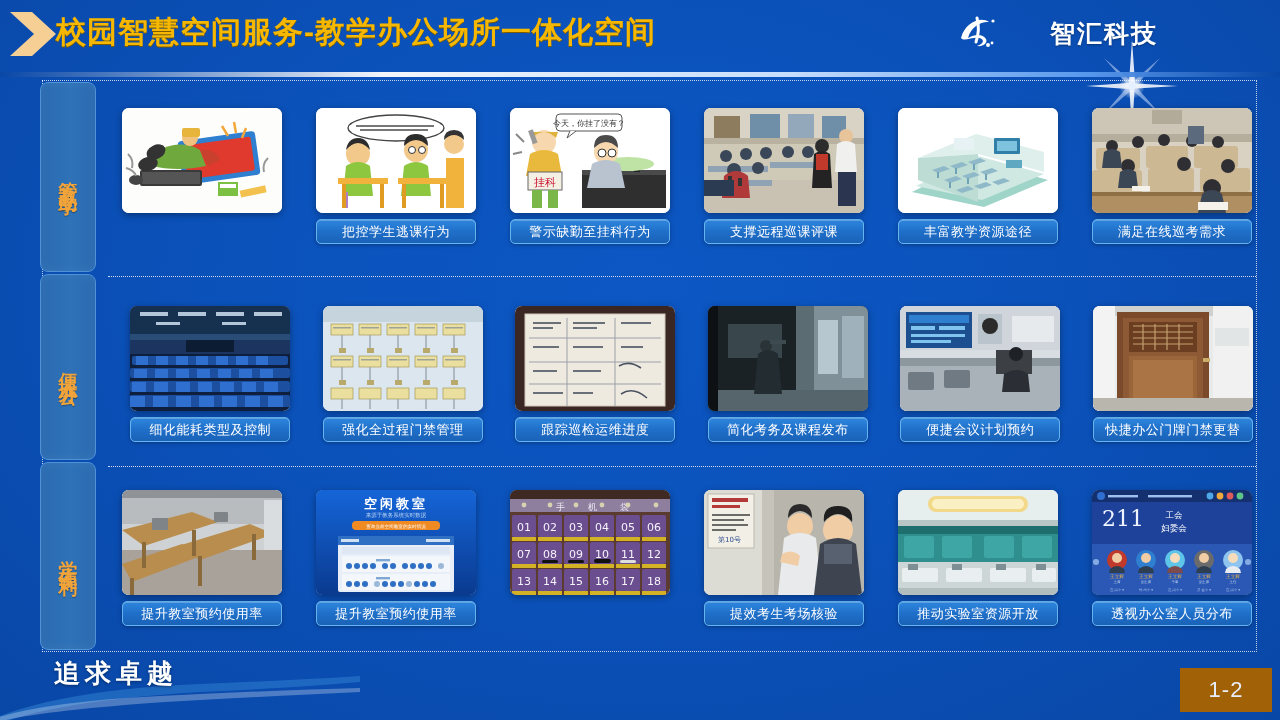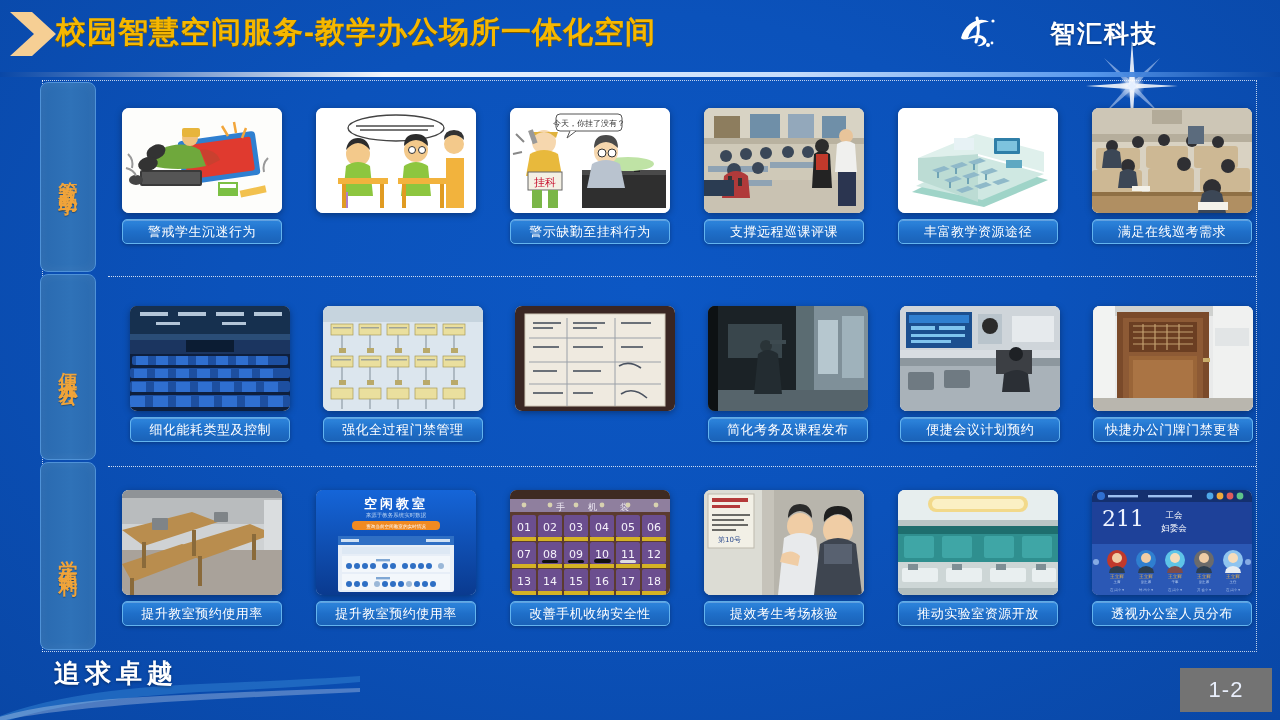--- a/index.html
+++ b/index.html
@@ -143,21 +143,21 @@
     text-shadow: 0 1px 3px rgba(0,0,0,.4);
     font-weight: bold;
   }
   .footer-swoosh {
     position: absolute; left: 0; bottom: 0; width: 360px; height: 70px;
     pointer-events: none; overflow: hidden;
   }
   .page-badge {
     position: absolute; right: 8px; bottom: 8px;
     width: 92px; height: 44px;
-    background: #737373;
+    background: #a16207;
     display: flex; align-items: center; justify-content: center;
     color: #e8eefb; font-size: 22px; letter-spacing: 1px;
   }
 </style>
 </head>
 <body>
 
 <div class="header">
 
   <div class="hdr-arrow">
@@ -235,21 +235,20 @@
         <circle cx="68" cy="30" r="8" fill="#f1c27d"></circle>
         <rect x="60" y="20" width="18" height="9" rx="2" fill="#e7b53c"></rect>
         <path d="M100 18 l6 10 M112 14 l2 11 M124 20 l-4 10" stroke="#f2a63b" stroke-width="2.5" fill="none"></path>
         <rect x="96" y="74" width="20" height="14" fill="#7bc043"></rect>
         <rect x="98" y="76" width="16" height="4" fill="#fff"></rect>
         <rect x="118" y="80" width="26" height="7" fill="#f2c14e" transform="rotate(-12 131 83)"></rect>
         <path d="M6 46 q6 6 4 14 M4 60 q8 2 10 8" stroke="#999" stroke-width="2" fill="none"></path>
         <path d="M146 50 q-6 6 -4 14" stroke="#999" stroke-width="2" fill="none"></path>
       </svg>
     </div>
-    <div class="caption">警戒学生沉迷行为</div>
   </div>
 
   <div class="card">
     <div class="thumb">
       <svg viewBox="0 0 160 105">
         <rect width="160" height="105" fill="#ffffff"></rect>
         <ellipse cx="80" cy="20" rx="48" ry="13" fill="#ffffff" stroke="#444" stroke-width="1.4"></ellipse>
         <g fill="#777">
           <rect x="40" y="17" width="78" height="2"></rect>
             <rect x="44" y="21" width="68" height="2"></rect>
@@ -269,20 +268,21 @@
         <rect x="26" y="76" width="4" height="24" fill="#e09b22"></rect>
           <rect x="64" y="76" width="4" height="24" fill="#e09b22"></rect>
         <rect x="82" y="70" width="50" height="6" fill="#f2b33d"></rect>
         <rect x="86" y="76" width="4" height="24" fill="#e09b22"></rect>
           <rect x="124" y="76" width="4" height="24" fill="#e09b22"></rect>
         <rect x="130" y="50" width="18" height="50" fill="#f2b33d"></rect>
         <circle cx="138" cy="36" r="10" fill="#f3c98b"></circle>
         <path d="M128 32 q10 -10 20 0 q0 -10 -10 -10 q-10 0 -10 10" fill="#333"></path>
       </svg>
     </div>
+    <div class="caption">把控学生逃课行为</div>
   </div>
 
   <div class="card">
     <div class="thumb">
       <svg viewBox="0 0 160 105">
         <rect width="160" height="105" fill="#ffffff"></rect>
         <rect x="46" y="6" width="66" height="17" rx="4" fill="#fff" stroke="#555"></rect>
         <path d="M60 23 l-3 7 l9 -7" fill="#fff" stroke="#555"></path>
         <text x="79" y="18" font-size="8" fill="#333" text-anchor="middle" font-family="DejaVu Sans, sans-serif">今天，你挂了没有？</text>
         <rect x="72" y="64" width="84" height="36" fill="#2f2f2f"></rect>
@@ -582,20 +582,21 @@
           <rect x="106" y="40" width="22" height="2"></rect>
           <rect x="18" y="64" width="24" height="2"></rect>
             <rect x="58" y="64" width="28" height="2"></rect>
           <rect x="18" y="86" width="30" height="2"></rect>
             <rect x="58" y="86" width="20" height="2"></rect>
         </g>
         <path d="M104 60 q10 -6 22 2" stroke="#4a5260" stroke-width="1.6" fill="none"></path>
         <path d="M106 88 q12 -8 26 4" stroke="#4a5260" stroke-width="1.6" fill="none"></path>
       </svg>
     </div>
+    <div class="caption">跟踪巡检运维进度</div>
   </div>
 
   <div class="card">
     <div class="thumb">
       <svg viewBox="0 0 160 105">
         <rect width="160" height="105" fill="#11161a"></rect>
         <rect x="0" y="0" width="88" height="105" fill="#1b2226"></rect>
         <rect x="88" y="0" width="18" height="105" fill="#5b6c72"></rect>
         <rect x="106" y="0" width="54" height="105" fill="#7f9099"></rect>
         <rect x="110" y="14" width="20" height="54" fill="#b6c7cf"></rect>
@@ -836,21 +837,20 @@
           </g>
           <g fill="#111">
             <rect x="32" y="70" width="16" height="3" rx="1.5"></rect>
               <rect x="58" y="70" width="16" height="3" rx="1.5"></rect>
             <rect x="84" y="69" width="17" height="4" rx="2"></rect>
           </g>
           <rect x="110" y="70" width="16" height="3" rx="1.5" fill="#dedede"></rect>
         </g>
       </svg>
     </div>
-    <div class="caption">改善手机收纳安全性</div>
   </div>
 
   <div class="card">
     <div class="thumb">
       <svg viewBox="0 0 160 105">
         <rect width="160" height="105" fill="#cfcfc8"></rect>
         <rect x="0" y="0" width="70" height="105" fill="#dcdcd4"></rect>
         <rect x="4" y="4" width="46" height="54" fill="#f2f0e6" stroke="#bdb9ad"></rect>
         <g fill="#b43a3a">
             <rect x="8" y="8" width="36" height="4"></rect>

